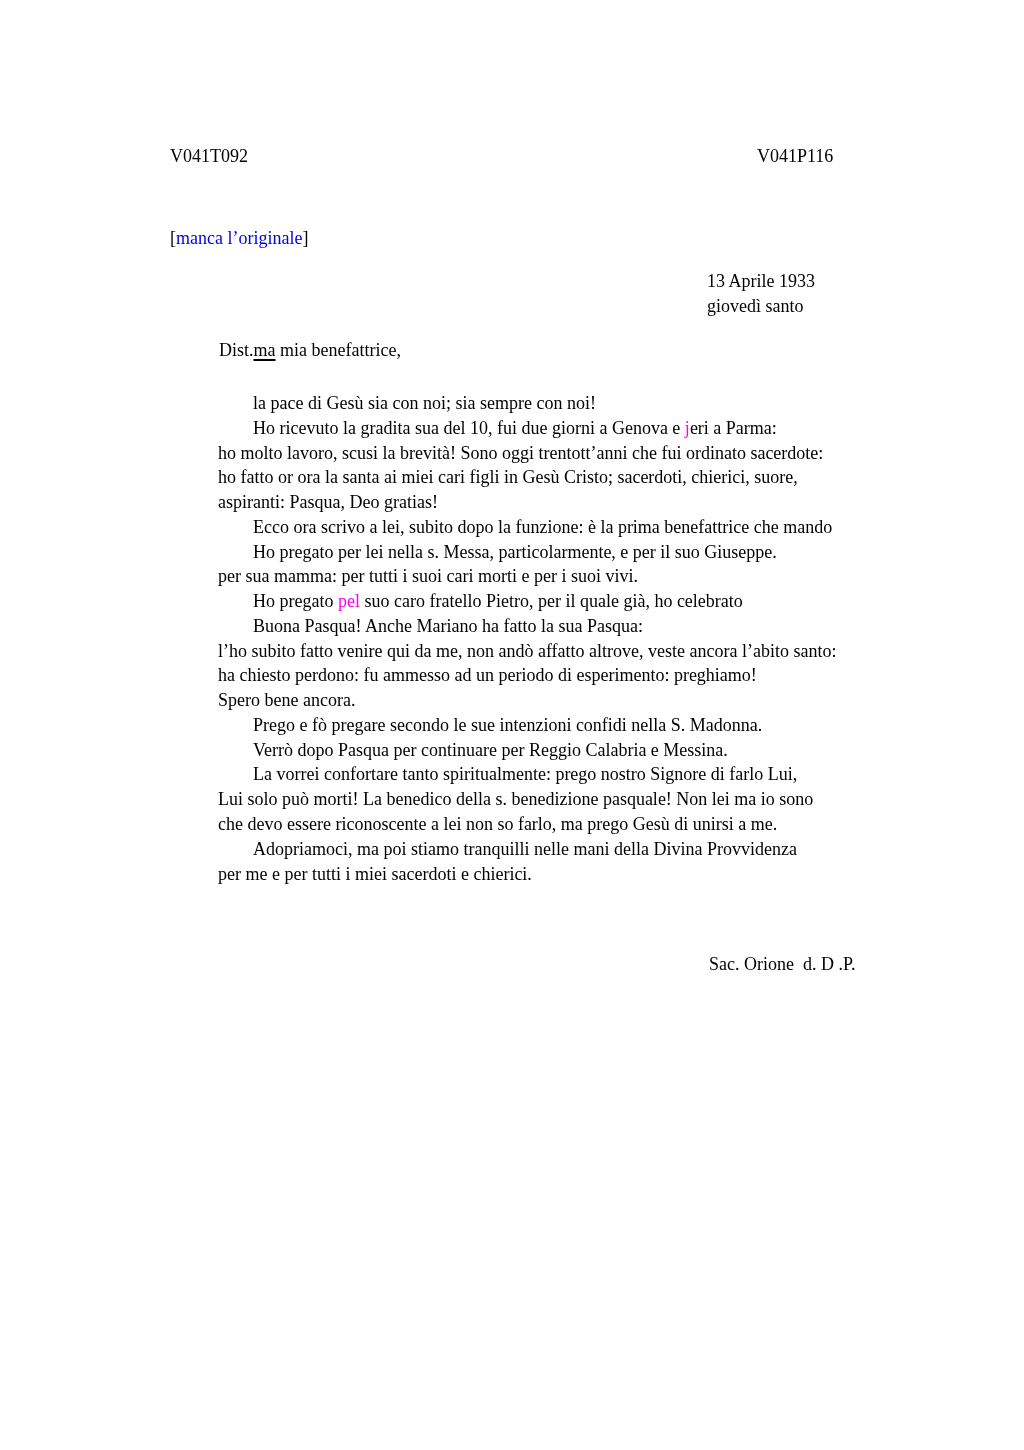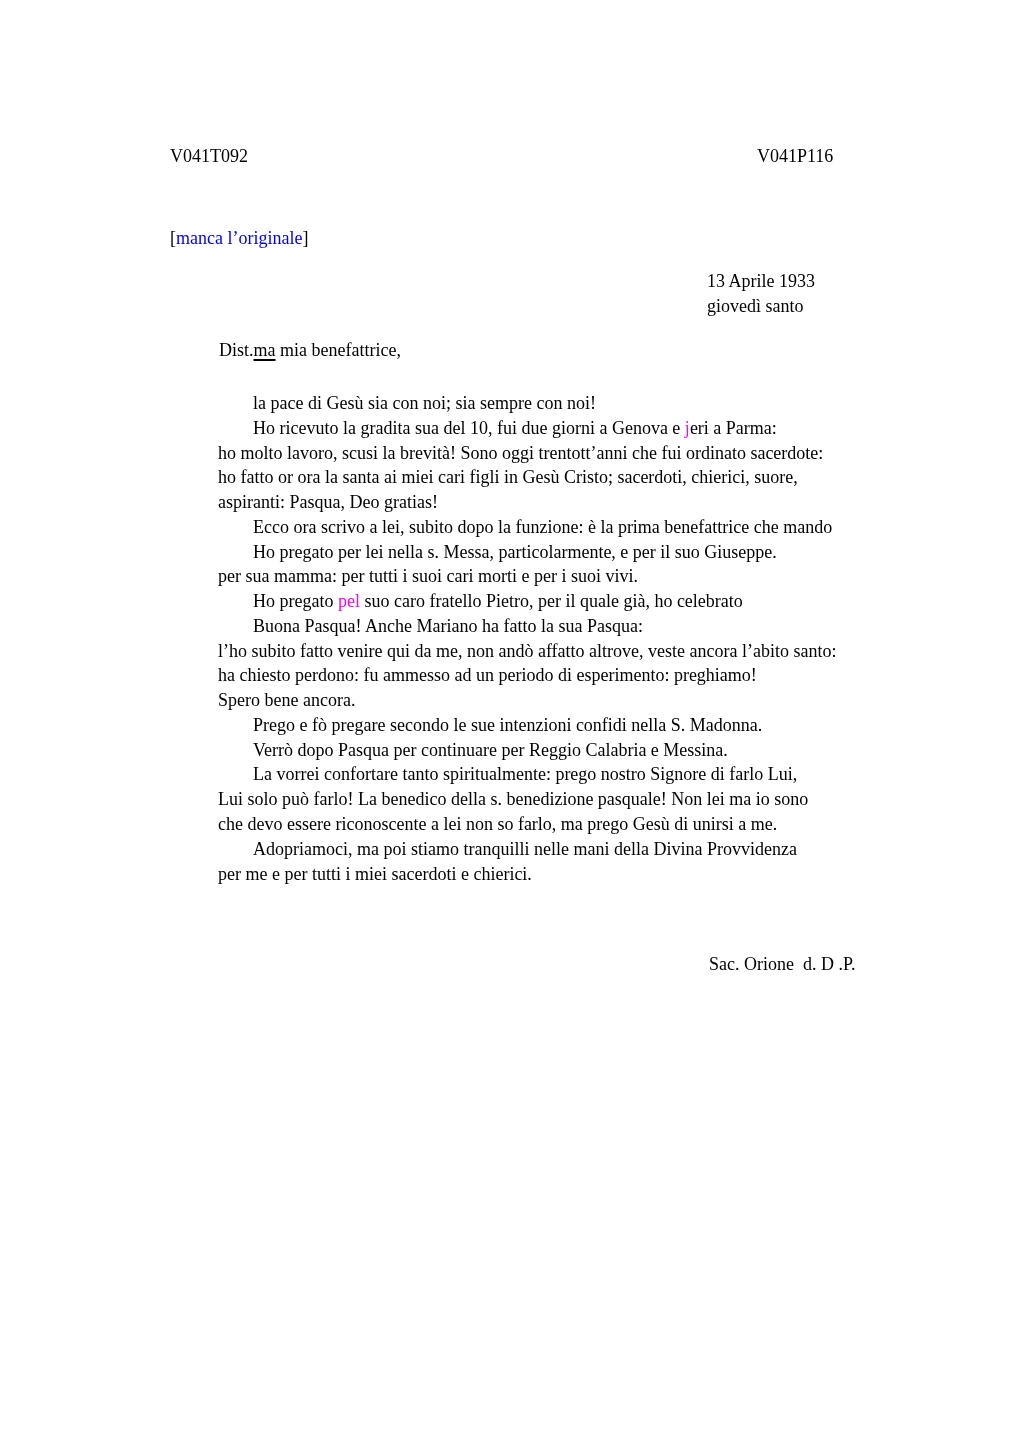--- a/index.html
+++ b/index.html
@@ -79,21 +79,21 @@
       <div class="line indent"><span>Ho pregato per lei nella s. Messa, particolarmente, e per il suo Giuseppe.</span></div>
       <div class="line"><span>per sua mamma: per tutti i suoi cari morti e per i suoi vivi.</span></div>
       <div class="line indent"><span>Ho pregato </span><span class="magenta">pel</span><span> suo caro fratello Pietro, per il quale già, ho celebrato</span></div>
       <div class="line indent"><span>Buona Pasqua! Anche Mariano ha fatto la sua Pasqua:</span></div>
       <div class="line"><span>l’ho subito fatto venire qui da me, non andò affatto altrove, veste ancora l’abito santo:</span></div>
       <div class="line"><span>ha chiesto perdono: fu ammesso ad un periodo di esperimento: preghiamo!</span></div>
       <div class="line"><span>Spero bene ancora.</span></div>
       <div class="line indent"><span>Prego e fò pregare secondo le sue intenzioni confidi nella S. Madonna.</span></div>
       <div class="line indent"><span>Verrò dopo Pasqua per continuare per Reggio Calabria e Messina.</span></div>
       <div class="line indent"><span>La vorrei confortare tanto spiritualmente: prego nostro Signore di farlo Lui,</span></div>
-      <div class="line"><span>Lui solo può farlo! La benedico della s. benedizione pasquale! Non lei ma io sono</span></div>
+      <div class="line"><span>Lui solo può morti! La benedico della s. benedizione pasquale! Non lei ma io sono</span></div>
       <div class="line"><span>che devo essere riconoscente a lei non so farlo, ma prego Gesù di unirsi a me.</span></div>
       <div class="line indent"><span>Adopriamoci, ma poi stiamo tranquilli nelle mani della Divina Provvidenza</span></div>
       <div class="line"><span>per me e per tutti i miei sacerdoti e chierici.</span></div>
     </div>
 
   <div class="abs signature">Sac. Orione  d. D .P.</div>
 
 </div>
 
 </body></html>

